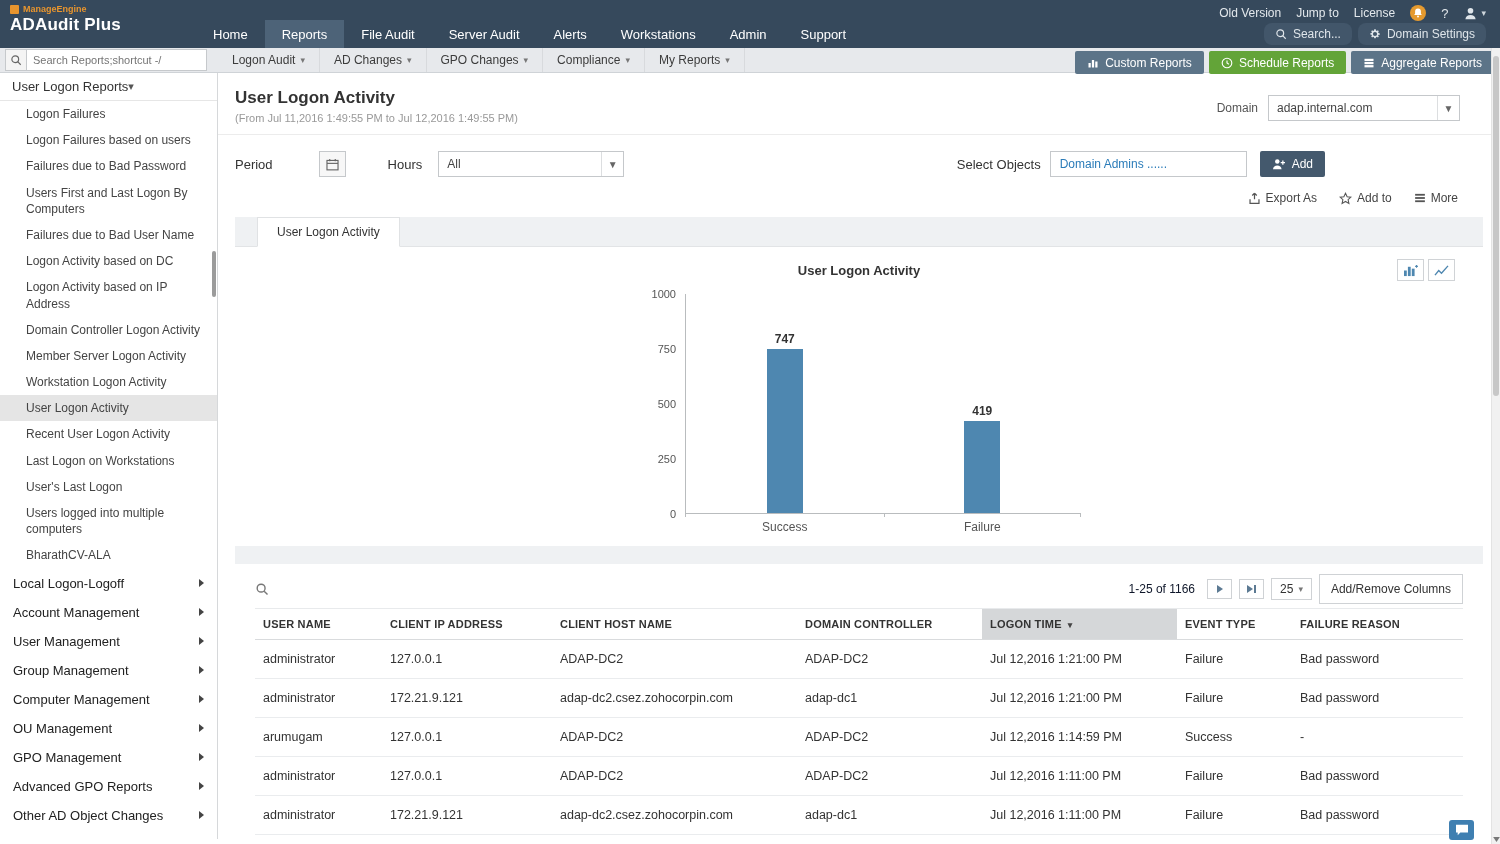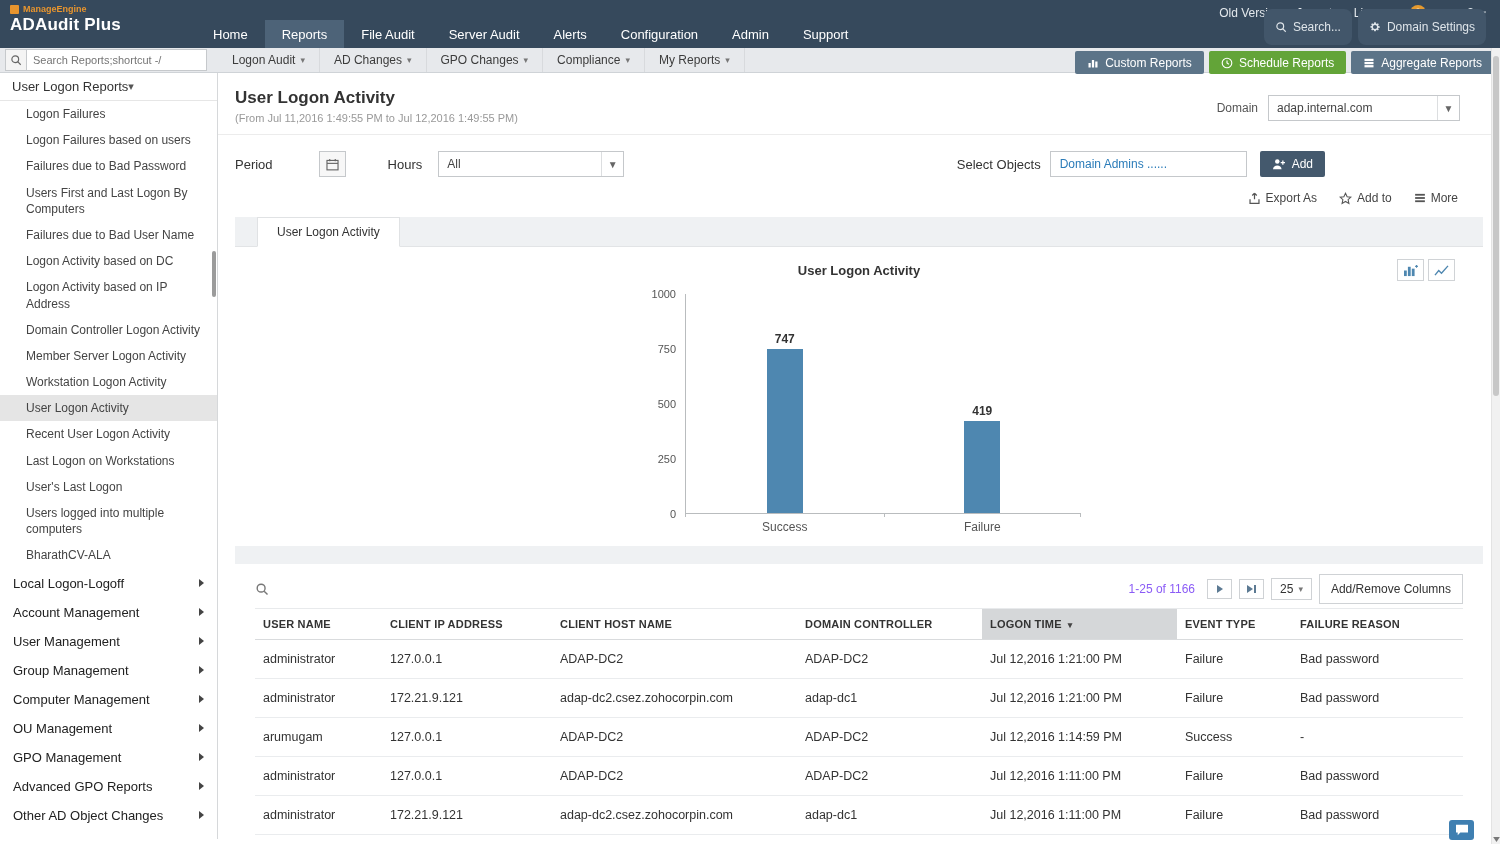--- a/index.html
+++ b/index.html
@@ -15,21 +15,21 @@
     linear-gradient(#e8952e,#e8952e);border-radius:1px;}
   .logo-product{font-size:17px;font-weight:bold;color:#fff;margin-top:1px;letter-spacing:.2px;}
   .nav{position:absolute;left:196px;bottom:0;display:flex;height:28px;}
   .nav-item{padding:0 17px;font-size:13px;color:#ffffff;display:flex;align-items:center;cursor:pointer;white-space:nowrap;text-align:center;}
   .nav-item.active{background:#4d6378;}
   .top-right{position:absolute;right:14px;top:4px;display:flex;align-items:center;gap:15px;height:18px;}
   .top-links{display:flex;align-items:center;gap:15px;}
   .top-link{font-size:12px;color:#e3e8ec;cursor:pointer;white-space:nowrap;}
   .hdr-ico{display:flex;align-items:center;gap:3px;cursor:pointer;color:#e3e8ec;font-size:13px;}
   .top-btns{position:absolute;right:14px;bottom:3px;display:flex;gap:6px;}
-  .top-btn{background:#42566a;color:#dfe5ea;font-size:12px;padding:0 11px;height:36px;display:flex;align-items:center;gap:6px;border-radius:8px;cursor:pointer;}
+  .top-btn{background:#42566a;color:#dfe5ea;font-size:12px;padding:0 11px;height:22px;display:flex;align-items:center;gap:6px;border-radius:8px;cursor:pointer;}
 
   
   .toolbar{height:25px;background:#e7e9ec;border-bottom:1px solid #cfd3d7;display:flex;align-items:center;position:relative;}
   .search-wrap{width:218px;display:flex;align-items:center;padding-left:5px;flex:none;}
   .search-icon-box{width:22px;height:22px;background:#f4f4f4;border:1px solid #c6c9cc;display:flex;align-items:center;justify-content:center;cursor:pointer;flex:none;}
   .search-input{width:180px;height:22px;border:1px solid #c6c9cc;border-left:none;font-size:11px;padding:0 6px;color:#555;background:#fff;outline:none;}
   .menus{display:flex;height:100%;align-items:stretch;}
   .menu-item{padding:0 14px;font-size:12px;color:#3c3c3c;display:flex;align-items:center;gap:5px;border-right:1px solid #d8dadd;cursor:pointer;white-space:nowrap;}
   .caret{font-size:9px;color:#777;line-height:1;}
   .tb-btns{position:absolute;right:6px;top:3px;display:flex;gap:5px;}
@@ -86,21 +86,21 @@
   .bar-value{position:absolute;top:-17px;left:50%;transform:translateX(-50%);font-size:12px;font-weight:bold;color:#333;}
   .xlabel{position:absolute;bottom:-21px;width:100%;text-align:center;font-size:12px;color:#555;}
   .xtick{position:absolute;bottom:-4px;width:1px;height:4px;background:#b9bcbe;}
   .gray-gap{height:18px;background:#eff1f3;margin:0 17px;}
 
   
   .table-panel{margin:0 17px;background:#fff;padding:6px 20px 0 20px;}
   .table-controls{display:flex;align-items:center;height:38px;}
   .tc-search{cursor:pointer;display:flex;align-items:center;}
   .tc-right{margin-left:auto;display:flex;align-items:center;gap:7px;}
-  .pag-text{font-size:12px;color:#8b5cf6;margin-right:5px;}
+  .pag-text{font-size:12px;color:#0f172a;margin-right:5px;}
   .pag-btn{width:25px;height:20px;border:1px solid #cfd2d5;background:#fff;display:flex;align-items:center;justify-content:center;cursor:pointer;}
   .pagesize{height:22px;border:1px solid #cfd2d5;background:#fff;font-size:12px;color:#333;display:flex;align-items:center;gap:5px;padding:0 8px;cursor:pointer;}
   .addcol-btn{height:22px;border:1px solid #cfd2d5;background:#fff;font-size:12px;color:#333;display:flex;align-items:center;padding:14px 11px;cursor:pointer;white-space:nowrap;}
   table{width:100%;border-collapse:collapse;table-layout:fixed;}
   th{font-size:11px;color:#333;text-align:left;padding:9px 8px;font-weight:bold;border-top:1px solid #e8eaec;border-bottom:1px solid #d9dbdd;letter-spacing:.2px;white-space:nowrap;overflow:hidden;}
   th.sorted{background:#d5d7d9;}
   .sort-caret{font-size:9px;color:#444;margin-left:6px;}
   td{font-size:12.5px;color:#333;padding:12px 8px;border-bottom:1px solid #eaecee;white-space:nowrap;overflow:hidden;}
 
   
@@ -122,21 +122,21 @@
       </div>
       <div class="logo-product">ADAudit Plus</div>
     </div>
 
     <div class="nav">
         <div class="nav-item">Home</div>
         <div class="nav-item active">Reports</div>
         <div class="nav-item">File Audit</div>
         <div class="nav-item">Server Audit</div>
         <div class="nav-item">Alerts</div>
-        <div class="nav-item">Configuration</div>
+        <div class="nav-item">Workstations</div>
         <div class="nav-item">Admin</div>
         <div class="nav-item">Support</div>
       </div>
 
     <div class="top-right">
       <div class="top-links">
           <span class="top-link">Old Version</span>
           <span class="top-link">Jump to</span>
           <span class="top-link">License</span>
         </div>

